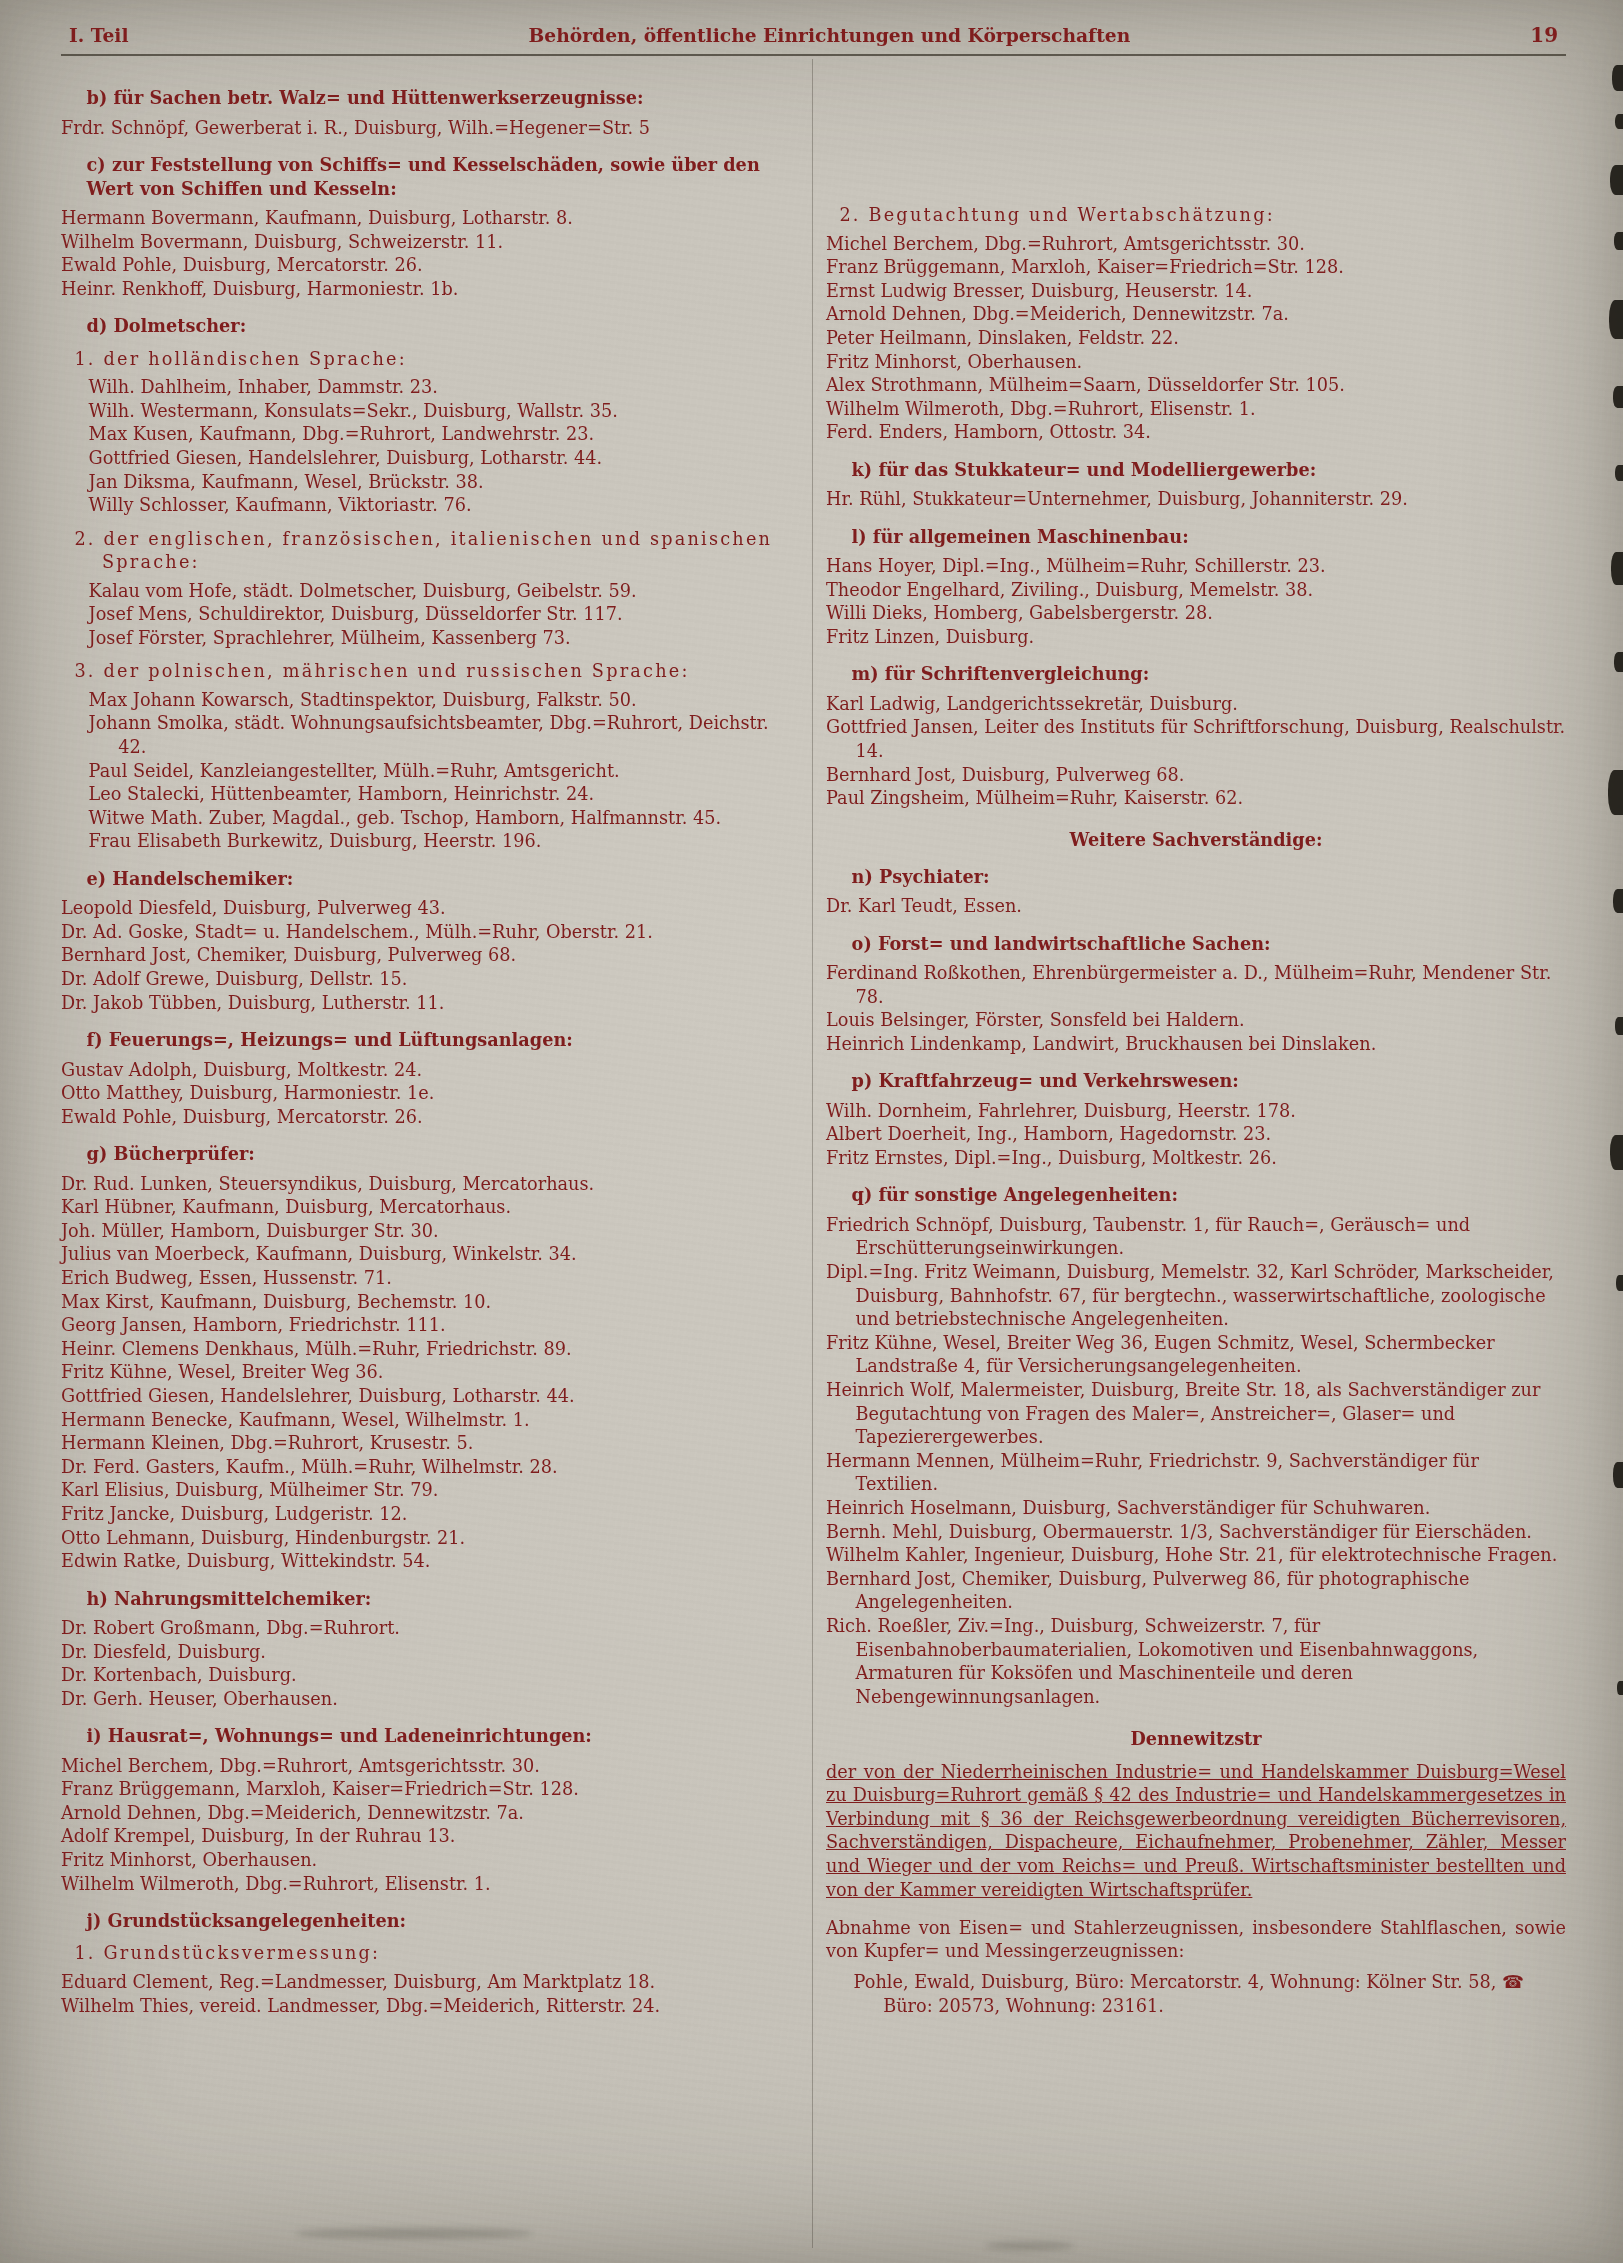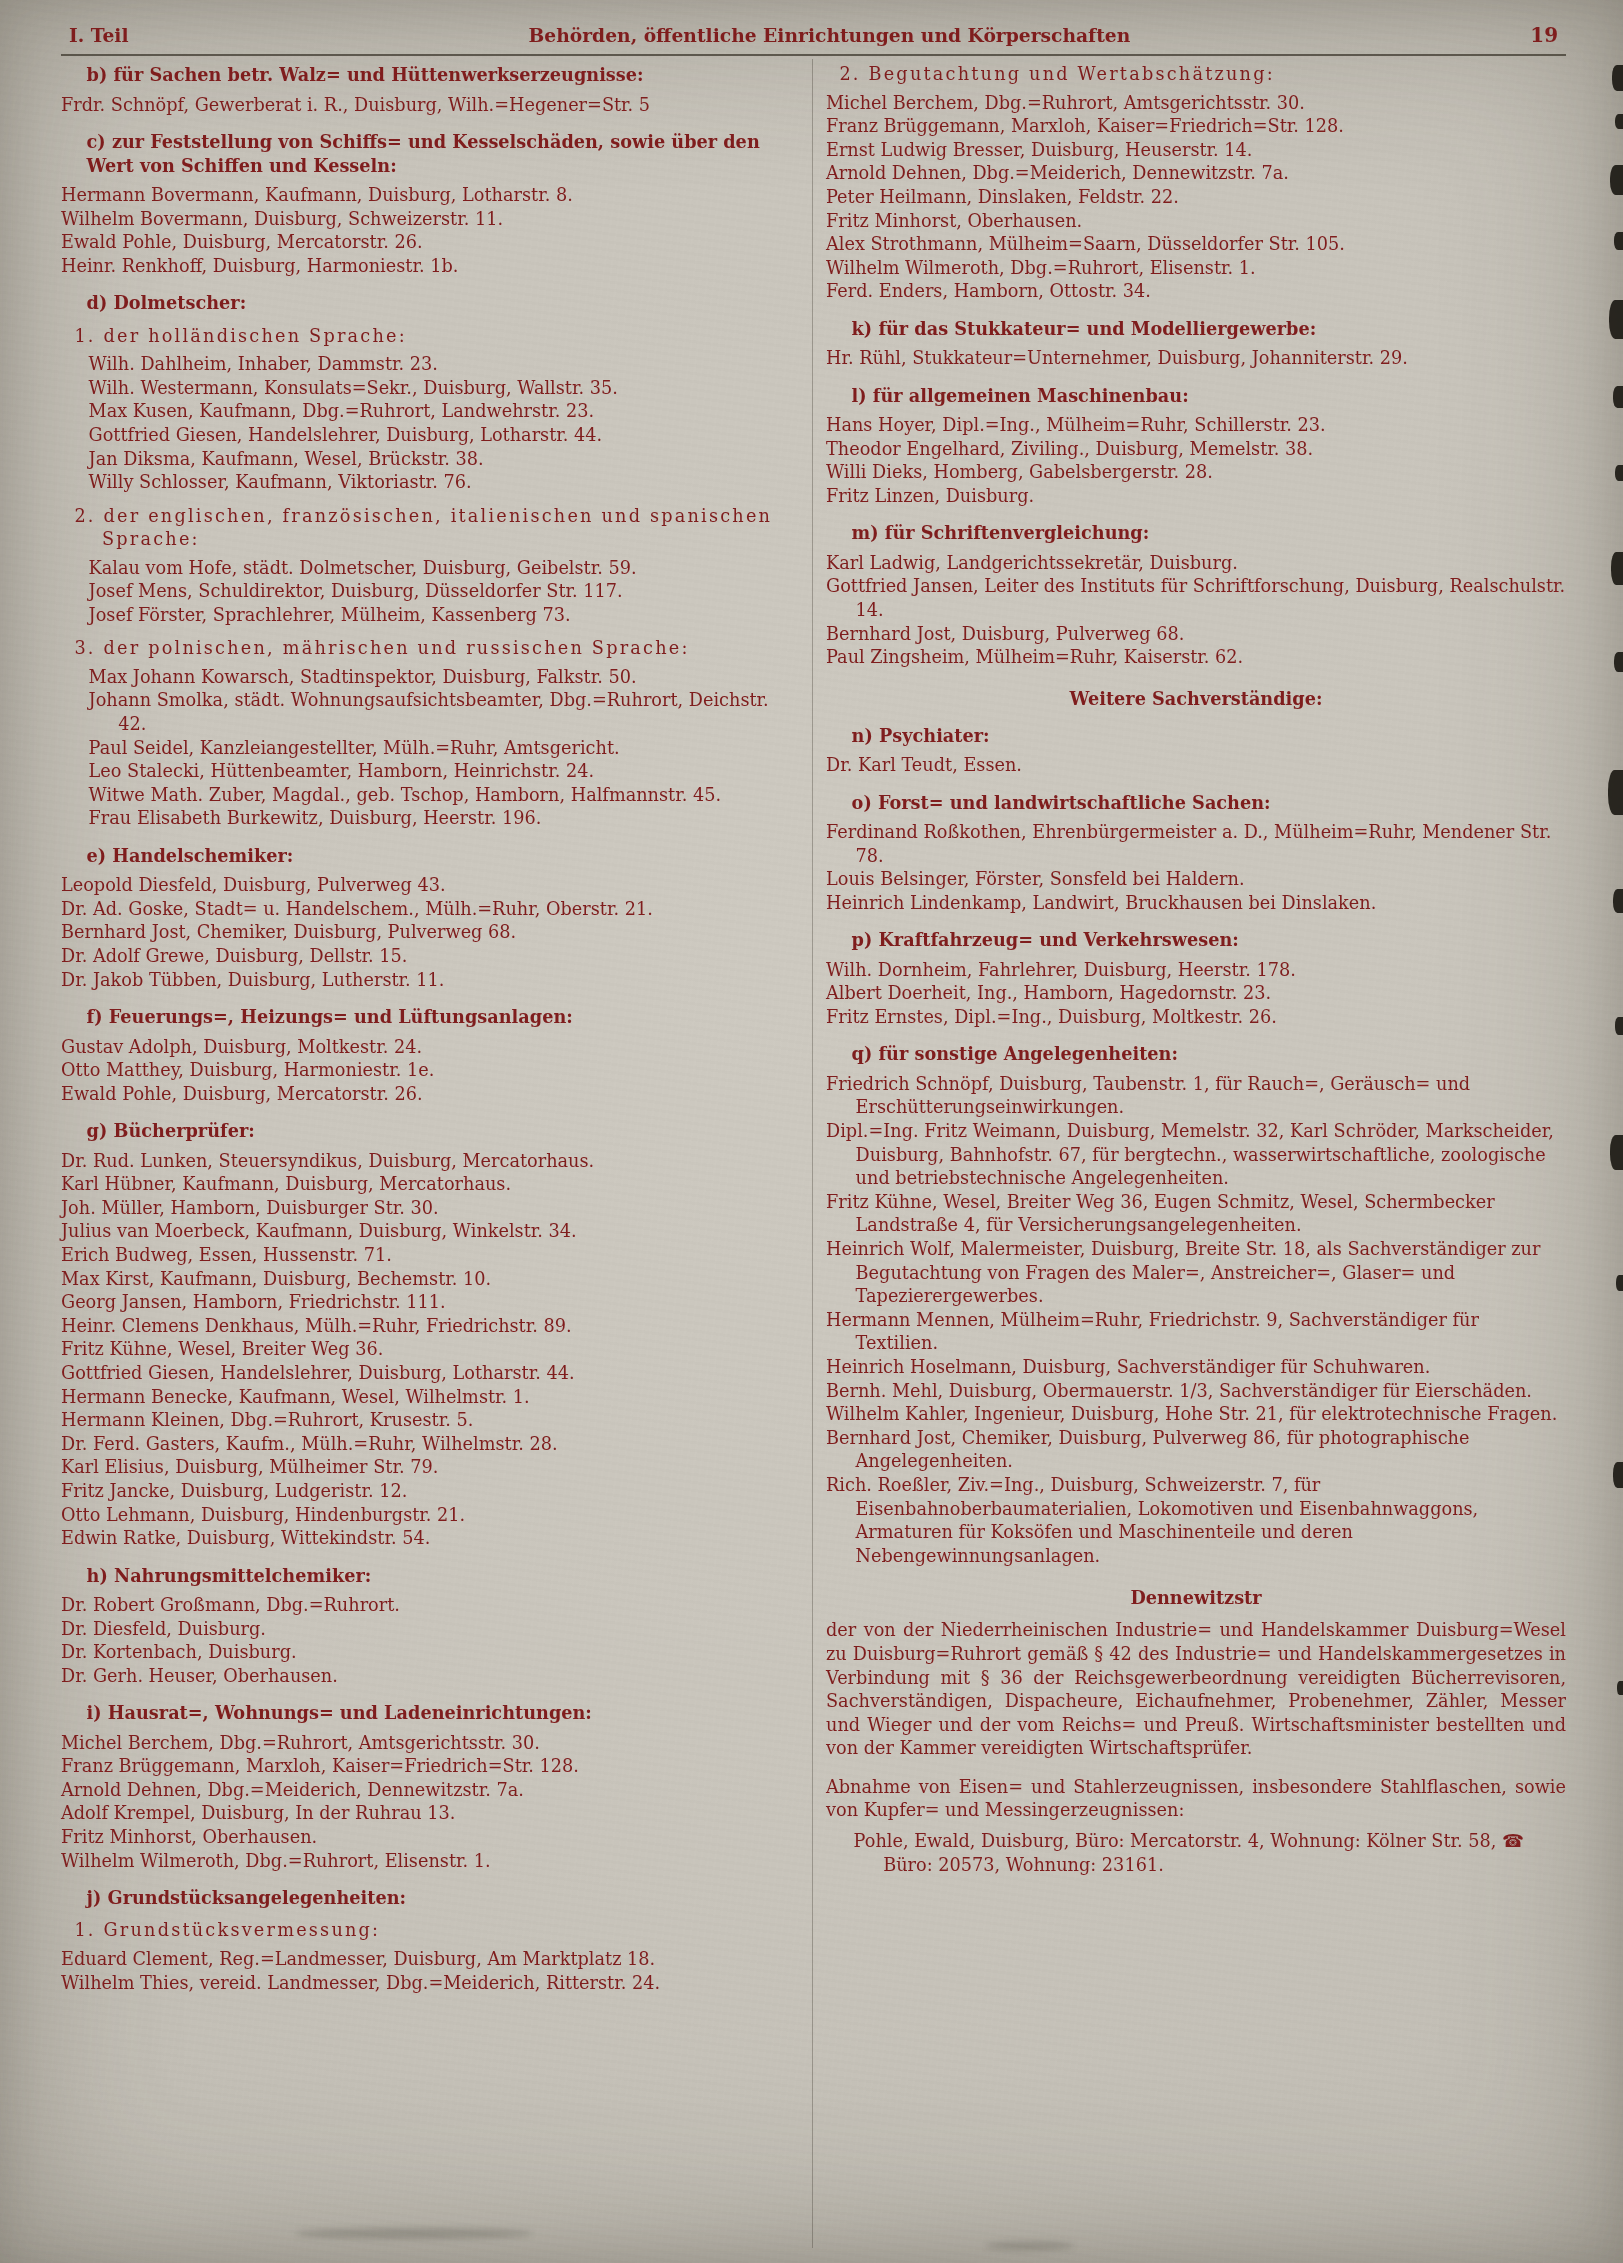--- a/index.html
+++ b/index.html
@@ -22,30 +22,30 @@
   .page {
     position:absolute; inset:0; box-sizing:border-box;
     padding:23.6px 57px 17.7px 61px;
     color:#7f1d1d; font-size:17.7px; line-height:23.6px;
   }
   .hdr { display:flex; align-items:baseline; font-weight:bold; font-size:18.7px; padding:0 7.9px; }
   .hdr .hl { flex:0 0 auto; }
   .hdr .ht { flex:1 1 auto; text-align:center; }
   .hdr .hp { flex:0 0 auto; font-size:20px; }
   .hdr-rule { border-top:2px solid rgba(62,56,45,0.75); margin-top:6.9px; }
-  .cols { display:flex; gap:25px; margin-top:7px; }
+  .cols { display:flex; gap:25px; margin-top:30px;align-items:flex-end; }
   .col { flex:1 1 0; min-width:0; }
   .col > div:first-child { margin-top:0; }
 
   .h  { font-weight:bold; margin:12.8px 0 6.9px; padding-left:25.6px; }
   .hc { font-weight:bold; text-align:center; margin:17.7px 0 9.9px; }
   .sub{ margin:9.9px 0 4.9px; padding-left:41px; text-indent:-27.6px; letter-spacing:2.2px; }
   .e  { padding-left:29.6px; text-indent:-29.6px; }
   .e2 { margin-left:27.6px; padding-left:29.6px; text-indent:-29.6px; }
-  .p  { text-align:justify; margin:4.9px 0; }
+  .p  { text-align:justify; margin:4.9px 0;text-decoration:underline; }
   .pb { font-weight:normal; text-align:justify; margin:14.8px 0 6.9px; }
 
   .divider {
     position:absolute; left:812px; top:59px; bottom:15.8px; width:1px;
     background:rgba(58,53,44,0.33);
   }
   .edge-mark {
     position:absolute; right:0; background:#16130e; opacity:0.88;
     border-radius:45% 0 0 45%; display:block;
   }

